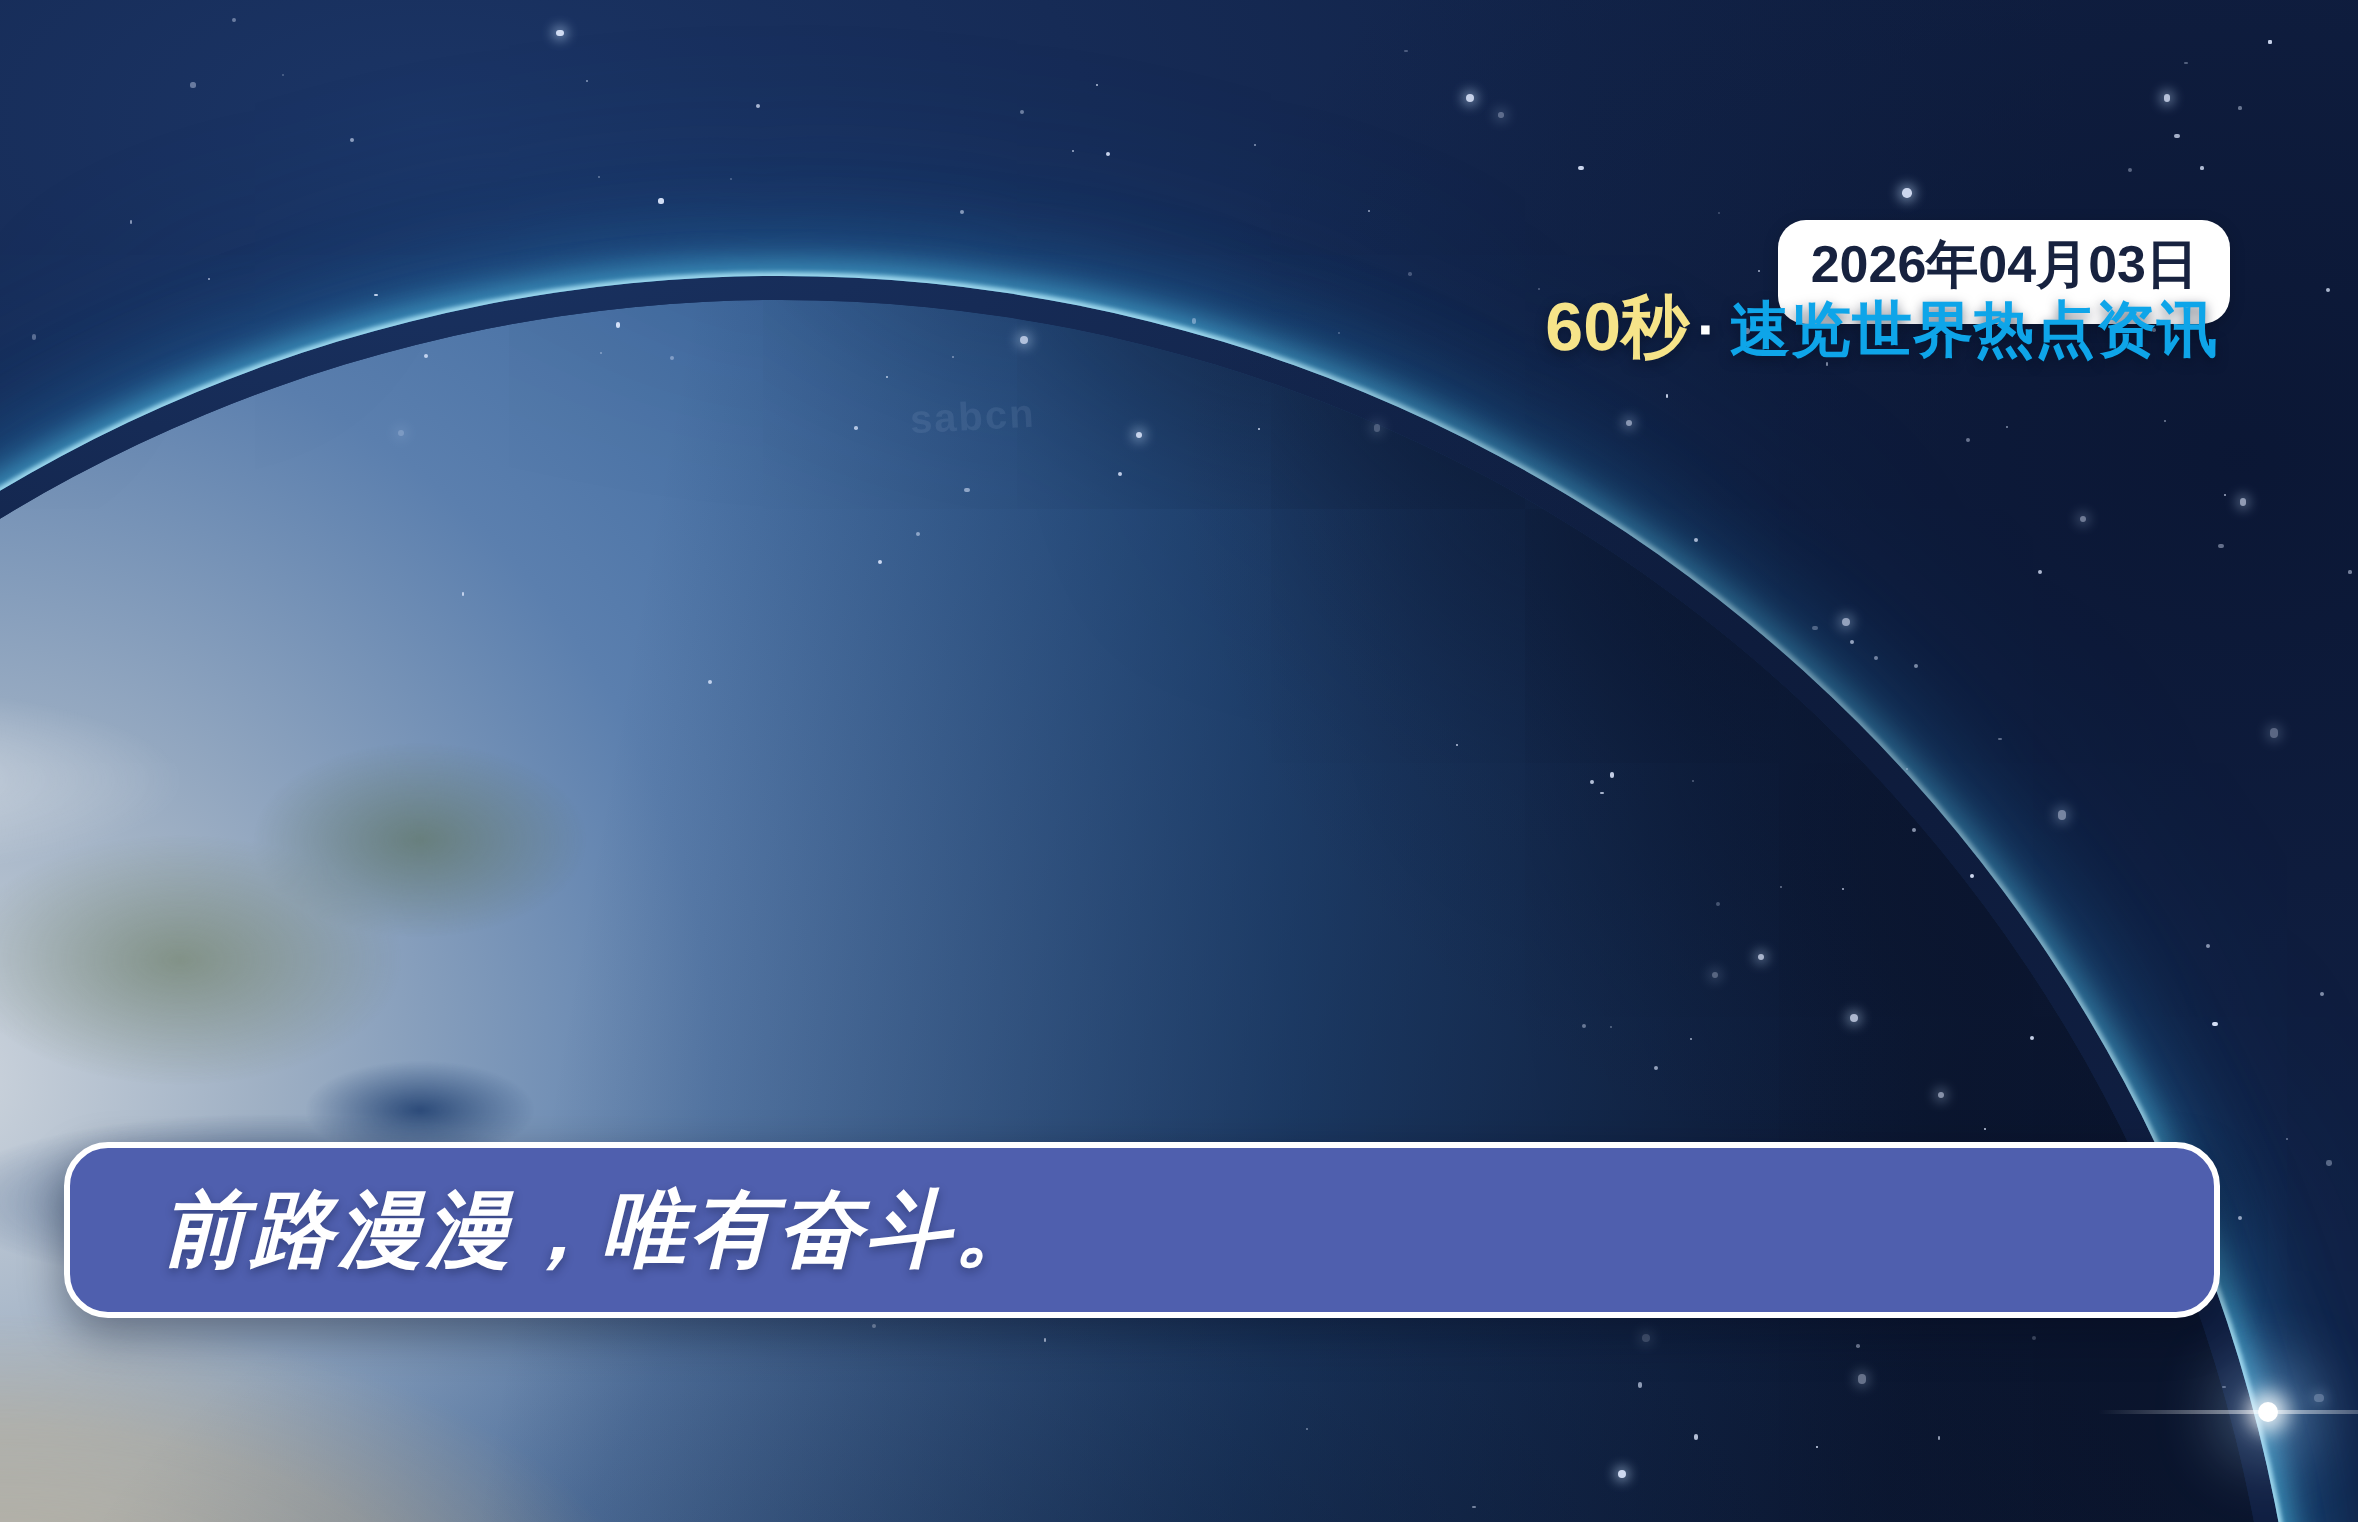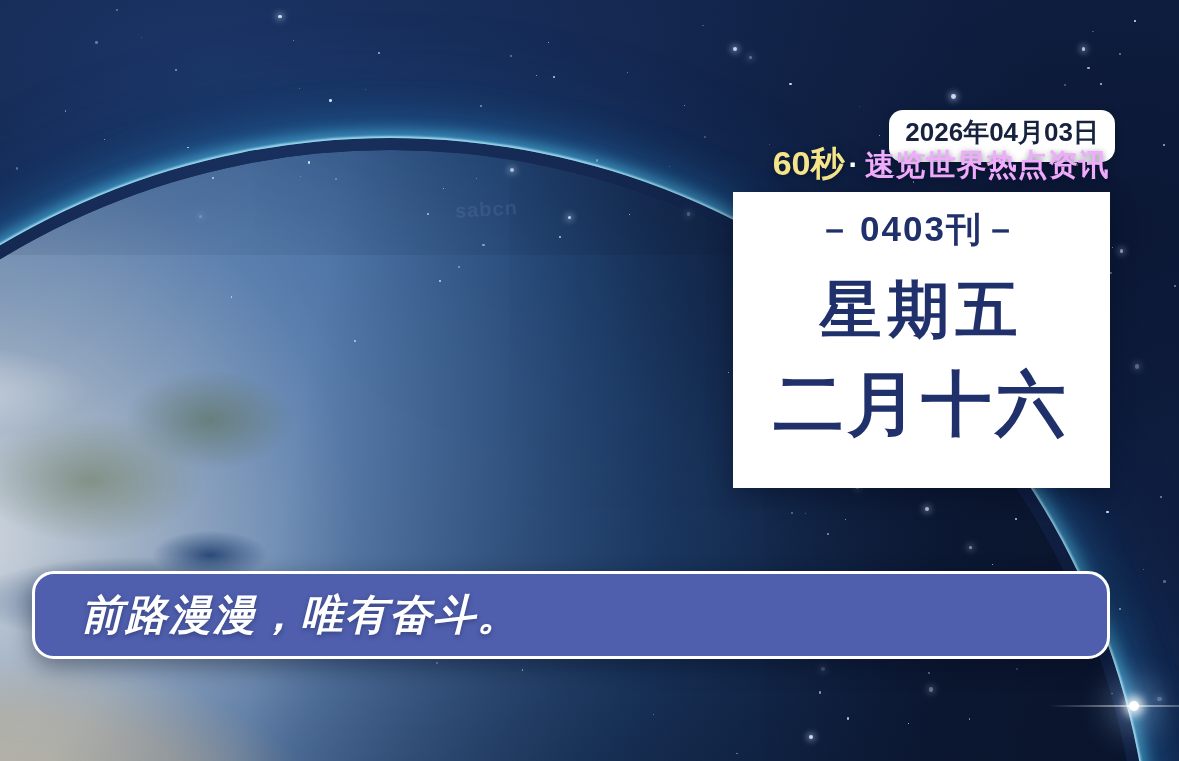--- a/index.html
+++ b/index.html
@@ -146,21 +146,21 @@
   
   .slogan{
     position:absolute; right:70px; top:141px;
     font-size:30px; font-weight:700;
     white-space:nowrap;
     letter-spacing:.5px;
     text-shadow:0 2px 6px rgba(5,12,32,.55);
   }
   .slogan .sec{ color:#F6E489; font-size:34px; letter-spacing:0; }
   .slogan .dot{ color:#fff; margin:0 6px 0 4px; }
-  .slogan .txt{ color:#f0abfc;font-family:Liberation Mono, monospace; }
+  .slogan .txt{ color:#0ea5e9;font-family:Liberation Mono, monospace; }
 
   
   .card{
     position:absolute;
     left:733px; top:192px;
     width:377px; height:296px;
     background:#ffffff;
     display:flex; flex-direction:column;
     align-items:center; justify-content:flex-start;
     padding-top:12px;
@@ -363,25 +363,18 @@
 
   <div class="date-pill">2026年04月03日</div>
 
   <div class="slogan">
     <span class="sec">60秒</span><span class="dot">·</span><span class="txt">速览世界热点资讯</span>
   </div>
 
   <div class="title-block">
   </div>
 
-  <div class="card">
-    <div class="card-issue">
-      <span class="dash">－</span><span>0403刊</span><span class="dash">－</span>
-    </div>
-    <div class="card-weekday">星期五</div>
-    <div class="card-lunar">二月十六</div>
-  </div>
 
   <div class="quote-bar">
     <span class="quote-text">前路漫漫，唯有奋斗。</span>
   </div>
 
 </div>
 
 </body></html>

